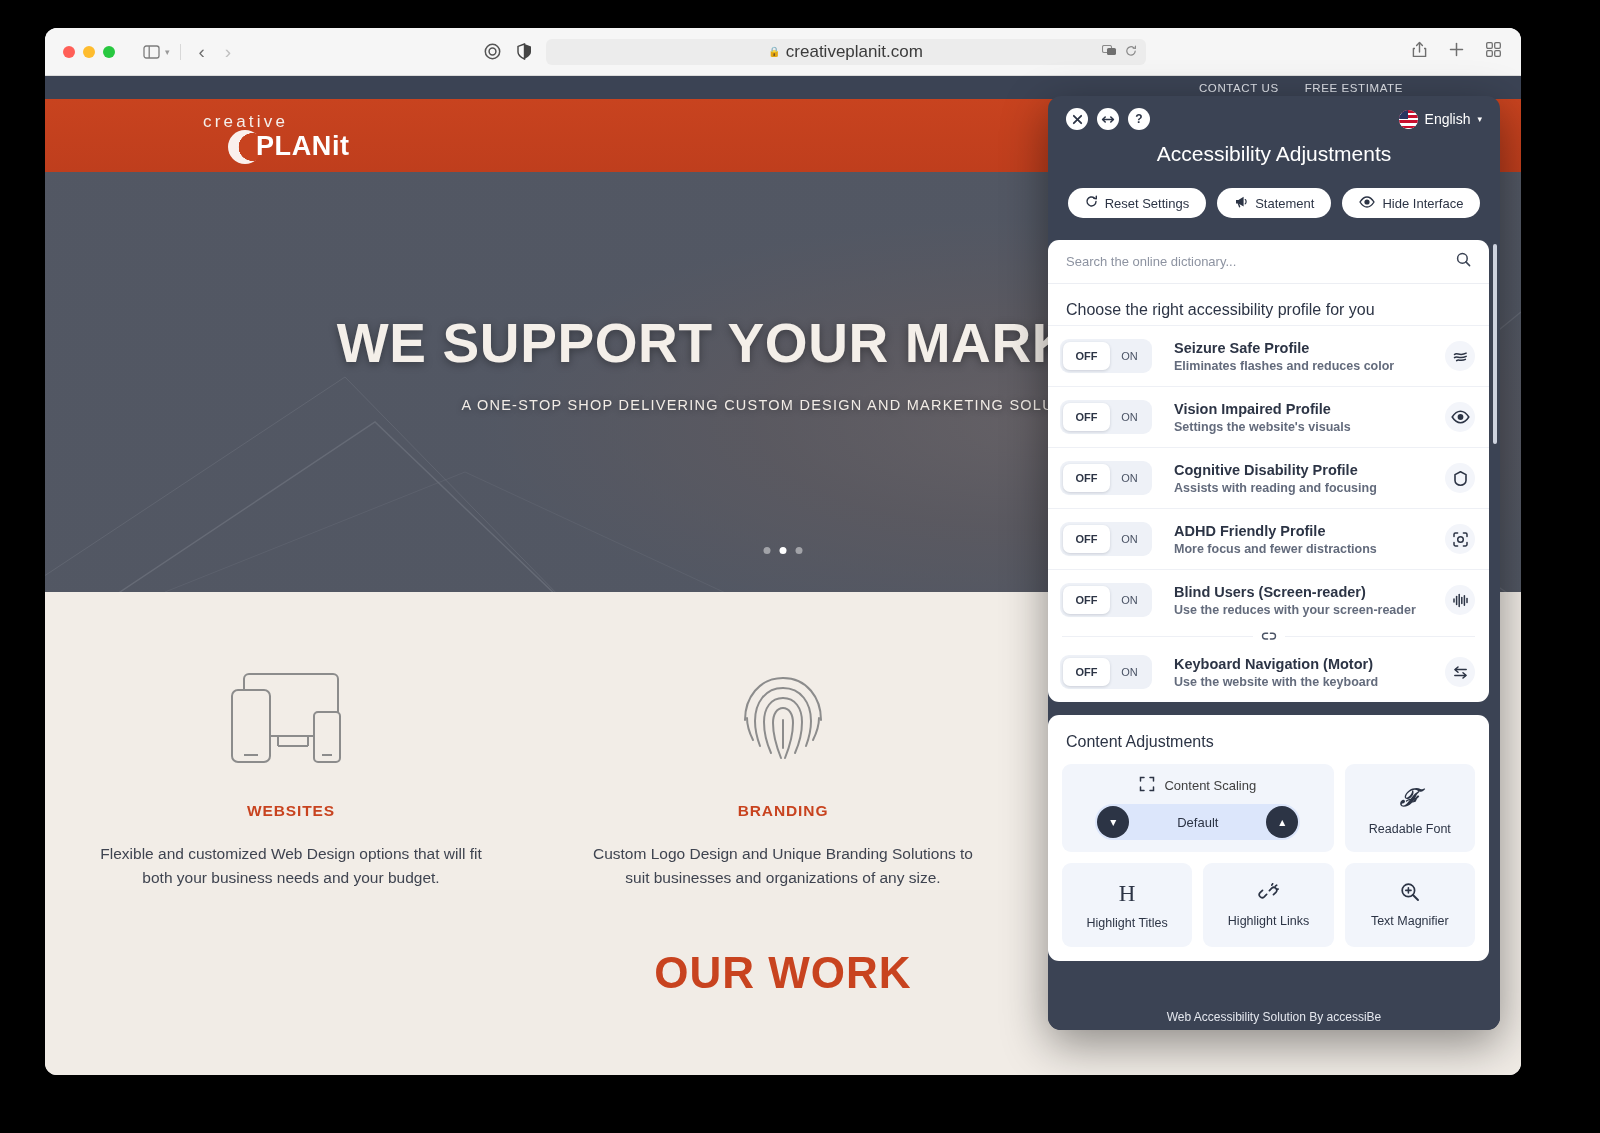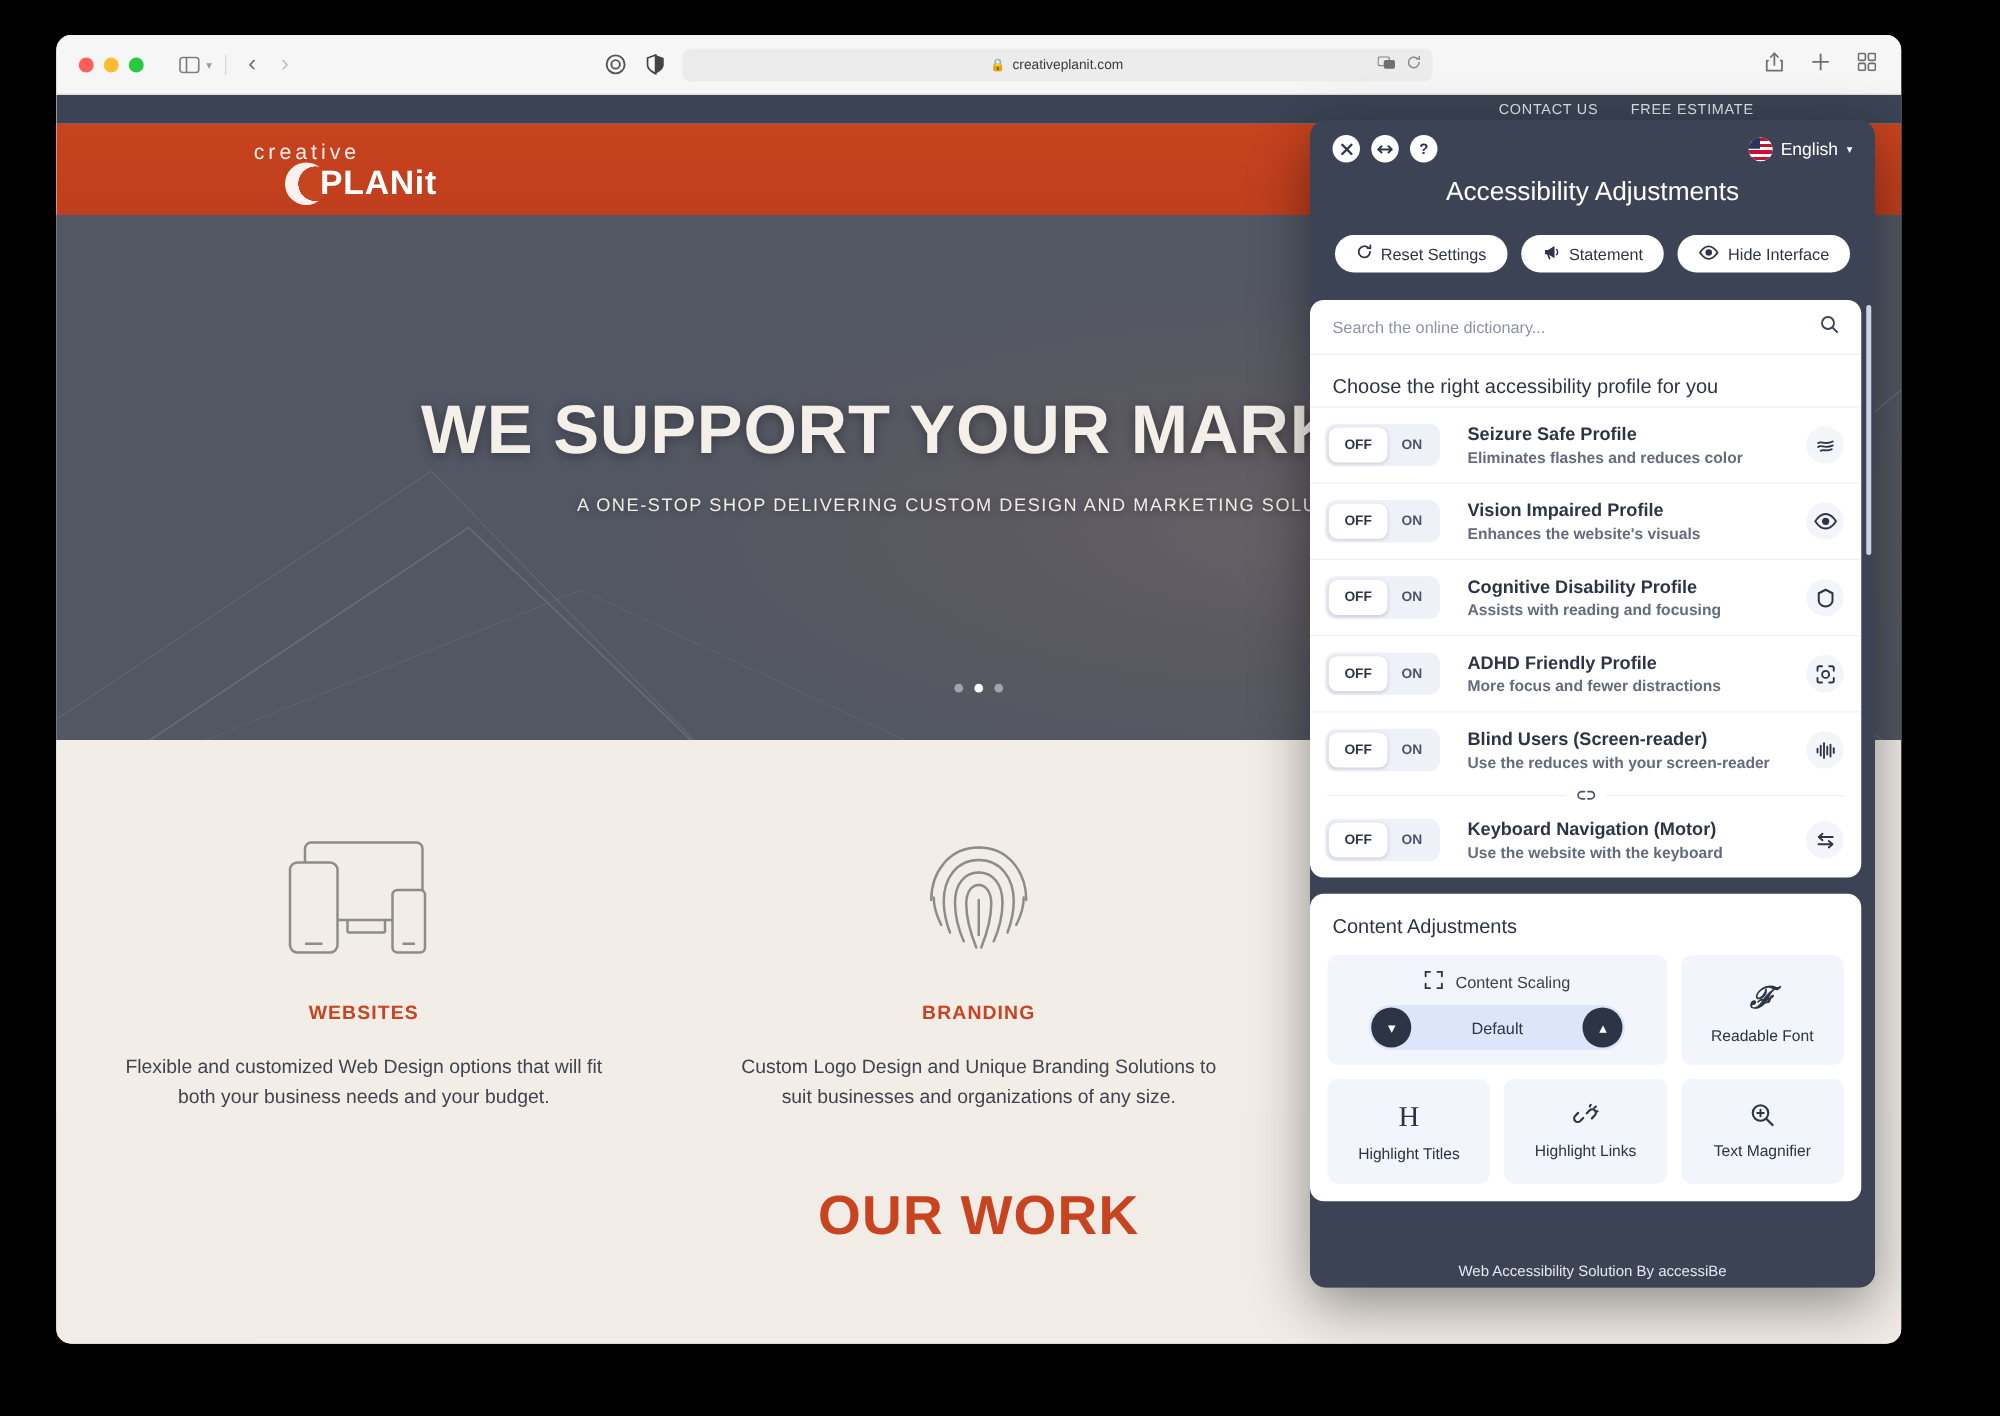--- a/index.html
+++ b/index.html
@@ -50,21 +50,21 @@
 
   .tb-right-pre { margin-left: auto; display: flex; align-items: center; gap: 16px; }
 
   .urlbar {
     width: 600px; height: 26px;
     background: #ececec; border-radius: 6px;
     display: flex; align-items: center; justify-content: center;
     position: relative;
     margin: 0 14px;
   }
-  .url-text { font-size: 11px; color: #3b3b3b; }
+  .url-text { font-size: 17px; color: #3b3b3b; }
   .lock { font-size: 10px; color: #6a6a6a; margin-right: 5px; }
   .url-right { position: absolute; right: 9px; display: flex; gap: 8px; align-items: center; color: #8a8a8a; font-size: 11px; }
 
   .tb-far { margin-left: auto; display: flex; align-items: center; gap: 22px; margin-right: 20px; color: #6f6f6f; }
 
   
   .site { position: relative; width: 100%; height: 999px; overflow: hidden; background: #f1ece6; }
 
   .utilbar {
     height: 23px; background: #3b4354;
@@ -223,21 +223,21 @@
     background: #eef1f7; display: flex; align-items: center;
     padding: 3px; flex-shrink: 0;
     cursor: pointer;
   }
   .toggle .knob {
     width: 47px; height: 28px; border-radius: 7px; background: #fff;
     box-shadow: 0 1px 3px rgba(40,50,70,.18);
     display: flex; align-items: center; justify-content: center;
     font-size: 11px; font-weight: 700; color: #2c3445;
   }
-  .toggle .off-lbl { flex: 1; text-align: center; font-size: 11px; font-weight: 700; color: #4a5365; }
+  .toggle .off-lbl { flex: 1; text-align: center; font-size: 11px; font-weight: 400; color: #4a5365; }
   .ptext { flex: 1; padding-left: 22px; font-weight: bold; }
   .ptext .t { color: #2c3445; font-size: 14.5px; margin-bottom: 3px; }
   .ptext .s { color: #636b7c; font-size: 12.5px; }
   .picon {
     width: 30px; height: 30px; border-radius: 50%;
     background: #f3f5fa; color: #2c3445;
     display: flex; align-items: center; justify-content: center;
     flex-shrink: 0;
   }
   .linkdiv { display: flex; align-items: center; padding: 0 14px; }
@@ -555,21 +555,21 @@
           </div>
         </div>
 
         <div class="prow">
           <div class="toggle">
             <span class="knob">OFF</span>
             <span class="off-lbl">ON</span>
           </div>
           <div class="ptext">
             <div class="t">Vision Impaired Profile</div>
-            <div class="s">Enhances the website's visuals</div>
+            <div class="s">Settings the website's visuals</div>
           </div>
           <div class="picon">
             <svg width="19" height="14" viewBox="0 0 19 14">
                 <path d="M1.2 7 C4 2.6 7 1.2 9.5 1.2 C12 1.2 15 2.6 17.8 7 C15 11.4 12 12.8 9.5 12.8 C7 12.8 4 11.4 1.2 7 Z" fill="none" stroke="#2c3445" stroke-width="1.5"></path>
                 <circle cx="9.5" cy="7" r="2.9" fill="#2c3445"></circle>
               </svg>
           </div>
         </div>
 
         <div class="prow">

